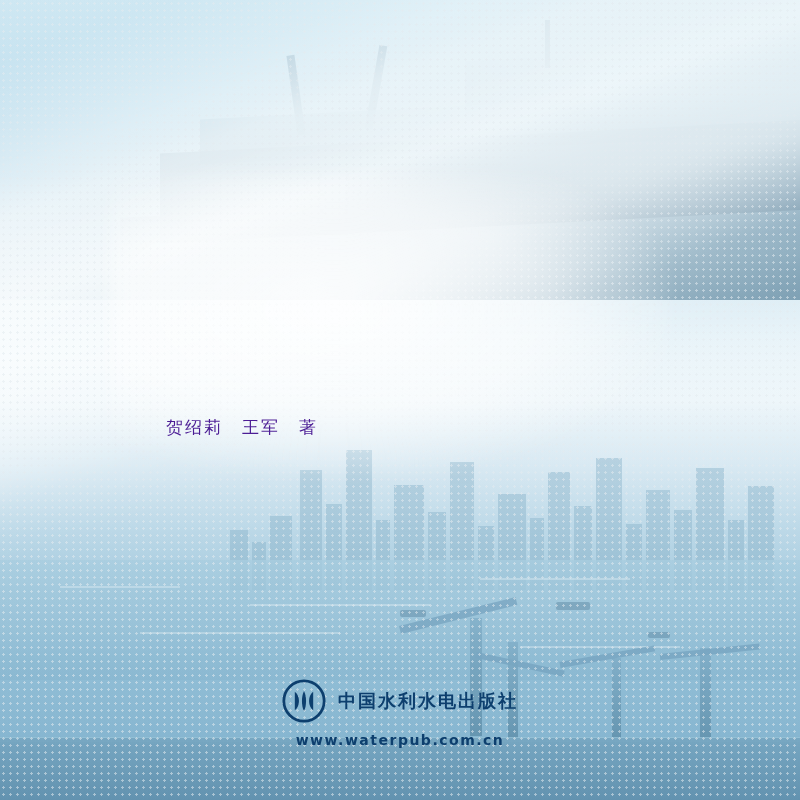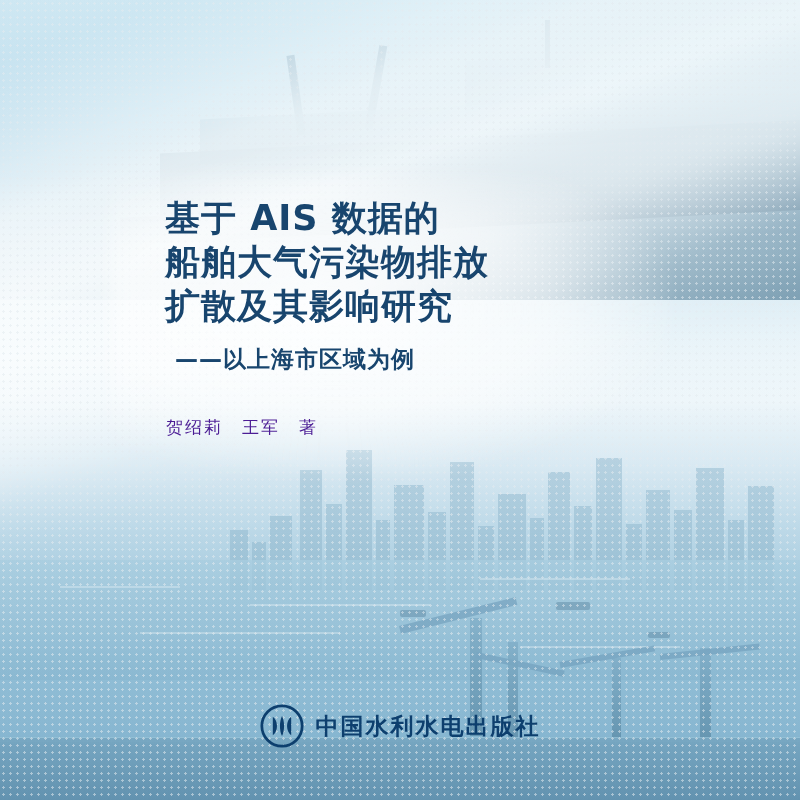--- a/index.html
+++ b/index.html
@@ -306,21 +306,21 @@
     align-items: center;
     gap: 12px;
   }
   .pub-logo {
     width: 44px;
     height: 44px;
     flex: 0 0 auto;
   }
   .pub-name {
     font-family: "DejaVu Sans", "Liberation Sans", sans-serif;
-    font-size: 23px;
+    font-size: 18px;
     font-weight: bold;
     color: #0d3f6e;
     letter-spacing: 2px;
     white-space: nowrap;
   }
   .pub-url {
     margin-top: 9px;
     font-family: "DejaVu Sans", "Liberation Sans", sans-serif;
     font-size: 14px;
     font-weight: bold;
@@ -396,35 +396,30 @@
 
   <div class="light-sweep"></div>
   <div class="light-sweep-2"></div>
   <div class="blue-wash"></div>
   <div class="halftone-dark"></div>
   <div class="halftone"></div>
   <div class="title-glow"></div>
 
   <div class="content">
 
-    <div class="title-block">
-      <div class="title-line">基于 AIS 数据的</div>
-      <div class="title-line">船舶大气污染物排放</div>
-      <div class="title-line">扩散及其影响研究</div>
-      <div class="subtitle">——以上海市区域为例</div>
-    </div>
 
     <div class="authors">贺绍莉　王军　著</div>
 
     <div class="publisher">
       <div class="pub-row">
         <svg class="pub-logo" viewBox="0 0 48 48">
           <circle cx="24" cy="24" r="22" fill="none" stroke="#0d3f6e" stroke-width="3"></circle>
           <path d="M14 14 C20 18, 20 30, 14 34 L14 14 Z" fill="#0d3f6e"></path>
           <path d="M34 14 C28 18, 28 30, 34 34 L34 14 Z" fill="#0d3f6e"></path>
           <path d="M24 13 C27 19, 27 29, 24 35 C21 29, 21 19, 24 13 Z" fill="#0d3f6e"></path>
         </svg>
         <div class="pub-name">中国水利水电出版社</div>
       </div>
+      <div class="pub-url">www.waterpub.com.cn</div>
     </div>
 
   </div>
 </div>
 
 </body></html>

